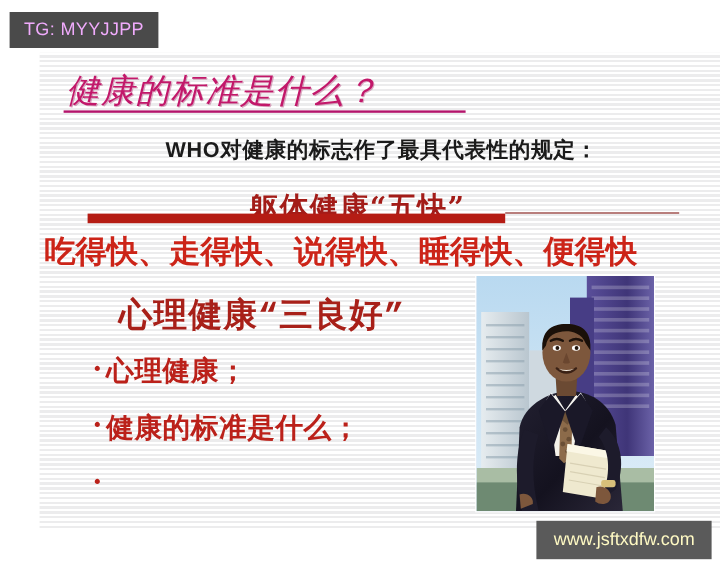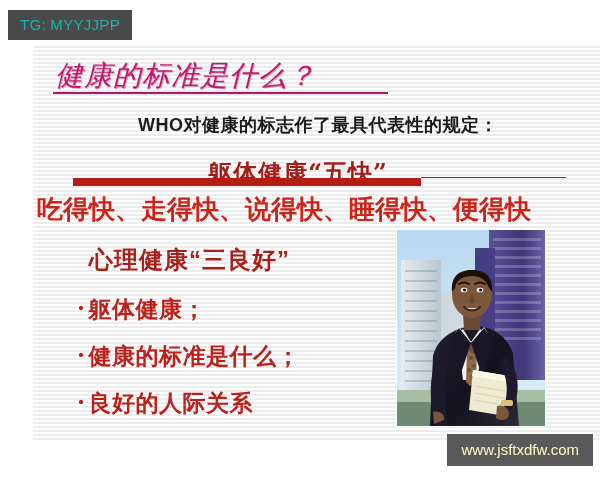--- a/index.html
+++ b/index.html
@@ -32,21 +32,21 @@
     );
     overflow: hidden;
   }
 
   
   #tg-badge {
     position: absolute;
     left: 8px;
     top: 10px;
     background: #4a4a4a;
-    color: #14b8a6;
+    color: #f0abfc;
     font-size: 15px;
     line-height: 1;
     padding: 7px 12px 8px 12px;
     letter-spacing: 0.3px;
     z-index: 40;
     white-space: nowrap;
   }
 
   
   #site-badge {
@@ -142,24 +142,24 @@
     font-size: 26px;
     font-weight: 700;
     color: #cc2418;
     white-space: nowrap;
     letter-spacing: 0px;
   }
 
   
   .sub-head-2 {
     position: absolute;
-    left: 56px;
+    left: 66px;
     top: 200px;
-    font-family: Liberation Sans, sans-serif;
-    font-size: 24px;
+    font-family: Liberation Mono, monospace;
+    font-size: 28px;
     font-weight: 700;
     color: #a82019;
     white-space: nowrap;
     letter-spacing: 1px;
   }
 
   
   .bullet-list {
     position: absolute;
     left: 44px;
@@ -213,29 +213,28 @@
   <div class="red-bar"></div>
   <div class="thin-rule"></div>
 
   <div class="five-fast">吃得快、走得快、说得快、睡得快、便得快</div>
 
   <div class="sub-head-2">心理健康“三良好”</div>
 
   <div class="bullet-list">
     <div class="bullet-item">
       <span class="bullet-dot">·</span>
-      <span>躯体健康；</span>
+      <span>心理健康；</span>
     </div>
     <div class="bullet-item">
       <span class="bullet-dot">·</span>
       <span>健康的标准是什么；</span>
     </div>
     <div class="bullet-item">
       <span class="bullet-dot">·</span>
-      <span>良好的人际关系</span>
     </div>
   </div>
 
   <div id="photo">
     <svg width="148" height="196" viewBox="0 0 148 196" xmlns="http://www.w3.org/2000/svg">
       <defs>
         <linearGradient id="sky" x1="0" y1="0" x2="0" y2="1">
           <stop offset="0%" stop-color="#b9d9f0"></stop>
           <stop offset="100%" stop-color="#dfeef8"></stop>
         </linearGradient>

